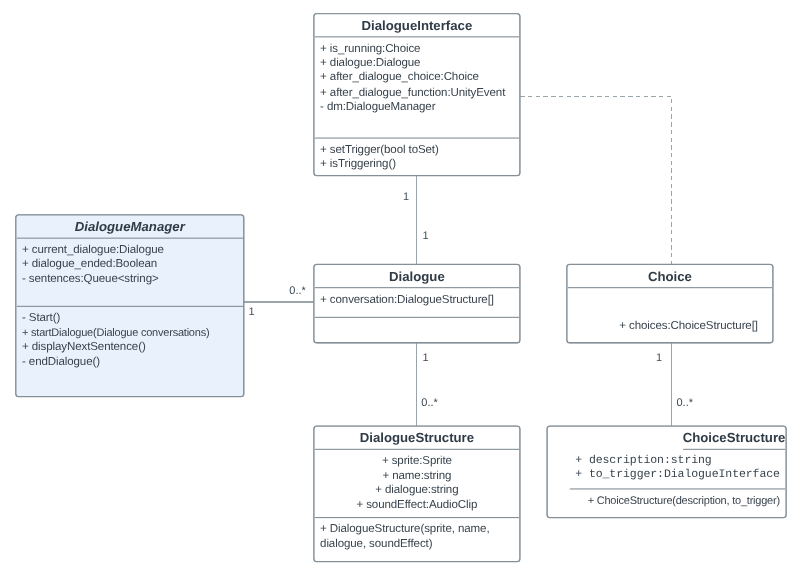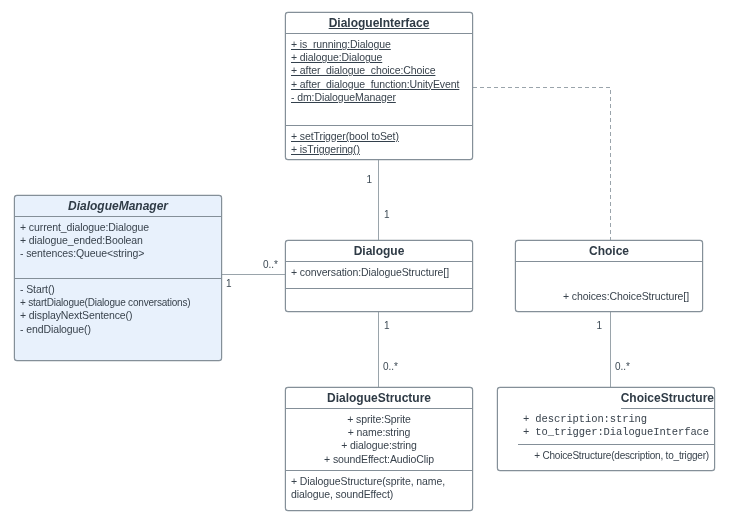--- a/index.html
+++ b/index.html
@@ -36,21 +36,21 @@
   .uml-methods { padding:4px 5px; flex:1 1 auto; }
 
   .uml-line {
     font-size:10.5px; line-height:13.2px;
     letter-spacing:-0.1px; white-space:pre; color:#39434d;
   }
   .uml-line.wrap { white-space:normal; }
   .uml-line.tight { font-size:10px; letter-spacing:-0.2px; }
 
   
-  #c0 { left:285px; top:12px;  width:188px; height:148px;text-decoration:underline; }
+  #c0 { left:285px; top:12px;  width:188px; height:148px; }
   #c0 .uml-attrs { height:92px; }
   #c1 { left:14px;  top:195px; width:208px; height:166px; }
   #c1 .uml-attrs { height:62px; }
   #c2 { left:285px; top:240px; width:188px; height:72px; }
   #c2 .uml-attrs { height:27px; }
   #c3 { left:515px; top:240px; width:188px; height:72px;gap:24px; }
   #c3 .uml-attrs { height:27px;padding-left:47px; }
   #c4 { left:285px; top:387px; width:188px; height:124px; }
   #c4 .uml-attrs { height:62px;text-align:center; }
   #c5 { left:497px; top:387px; width:218px; height:84px;align-items:flex-end; }
@@ -79,21 +79,21 @@
     <path d="M378.5 160 L378.5 240" stroke="#9aa4ab" stroke-width="1" fill="none"></path>
     <path d="M222 274.5 L285 274.5" stroke="#9aa4ab" stroke-width="1" fill="none"></path>
     <path d="M378.5 312 L378.5 387" stroke="#9aa4ab" stroke-width="1" fill="none"></path>
     <path d="M610.5 312 L610.5 387" stroke="#9aa4ab" stroke-width="1" fill="none"></path>
     <path d="M473 87.5 L610.5 87.5 L610.5 240" stroke="#9aa4ab" stroke-width="1" fill="none" stroke-dasharray="4 3"></path>
   </svg>
 
   <div class="uml-box" id="c0">
     <div class="uml-title">DialogueInterface</div>
     <div class="uml-attrs">
-      <div class="uml-line">+ is_running:Dialogue</div>
+      <div class="uml-line">+ is_running:Choice</div>
       <div class="uml-line">+ dialogue:Dialogue</div>
       <div class="uml-line">+ after_dialogue_choice:Choice</div>
       <div class="uml-line">+ after_dialogue_function:UnityEvent</div>
       <div class="uml-line">- dm:DialogueManager</div>
     </div>
     <div class="uml-methods">
       <div class="uml-line">+ setTrigger(bool toSet)</div>
       <div class="uml-line">+ isTriggering()</div>
     </div>
   </div>

